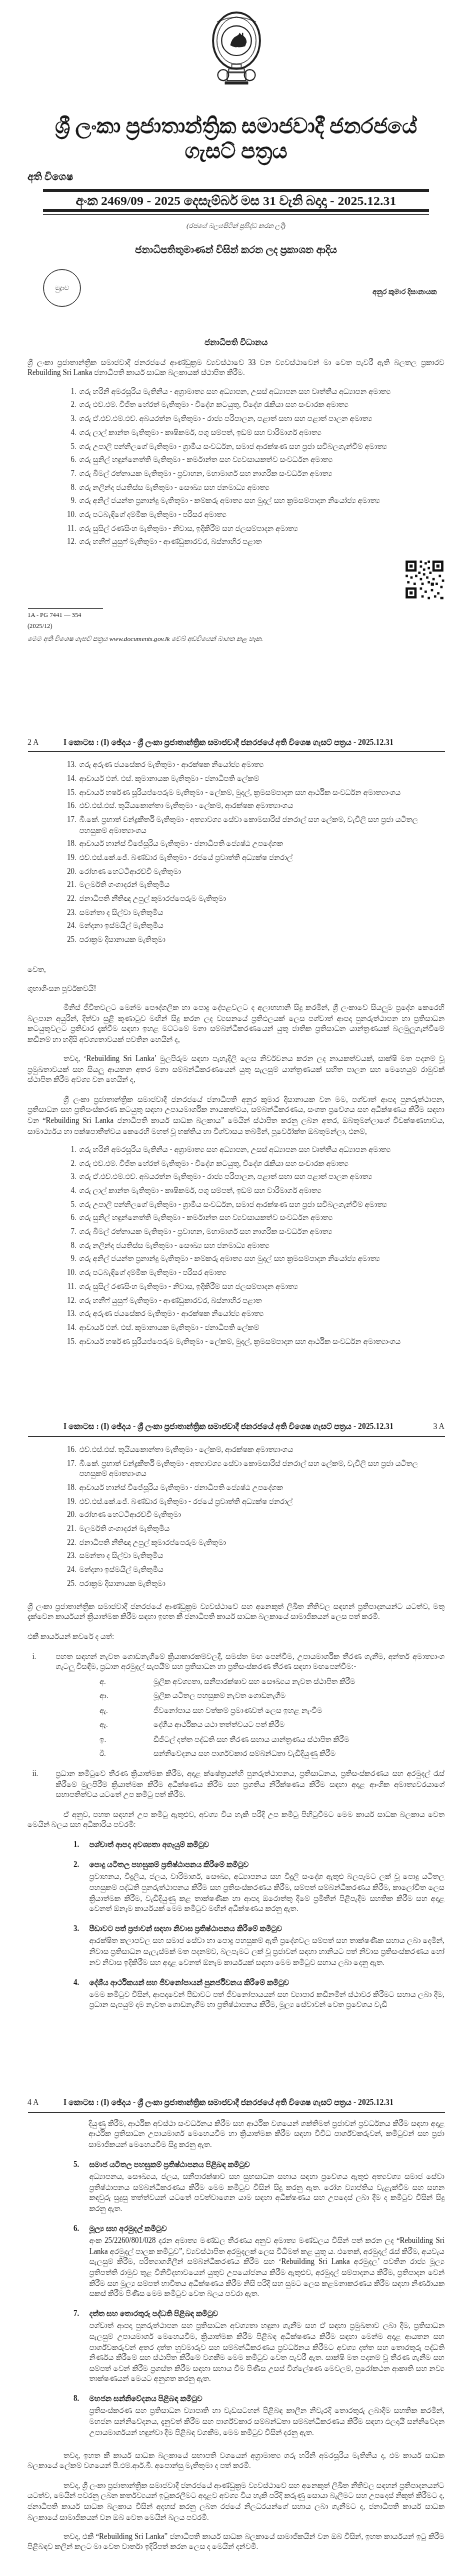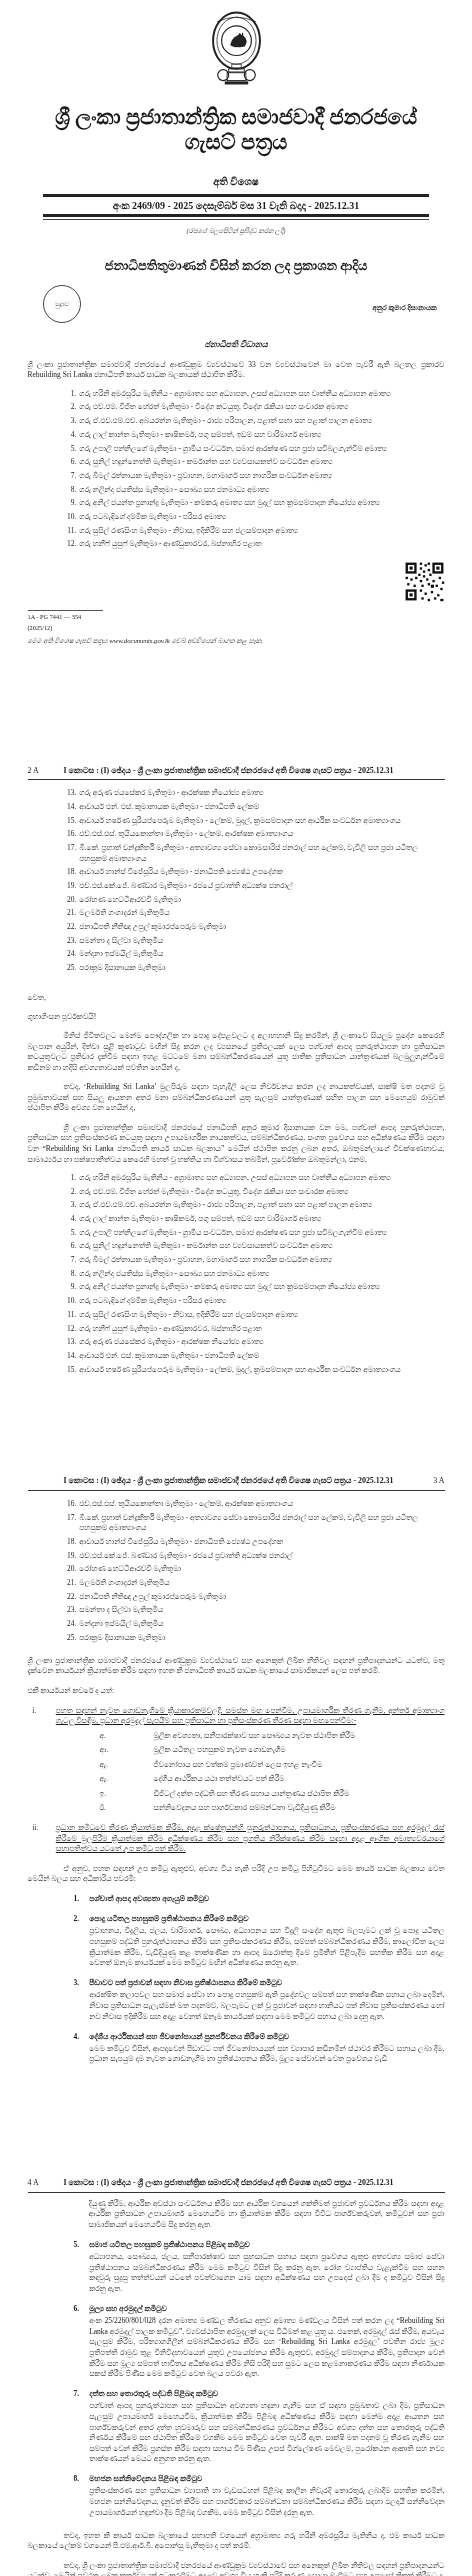--- a/index.html
+++ b/index.html
@@ -4,56 +4,56 @@
 <style>
   html,body{margin:0;padding:0;background:#fff;}
   body{
     width:472px;height:2576px;overflow:hidden;position:relative;
     font-family:"Liberation Serif","DejaVu Serif",serif;
     color:#1a1a1a;font-size:7.5px;line-height:10.6px;
   }
   .page{padding:0 27.5px;}
   
   .emblem-wrap{text-align:center;padding-top:6.3px;}
-  .gz-title{text-align:center;font-weight:bold;font-size:21px;line-height:25px;margin-top:10px;}
-  .gz-edition{text-align:center;font-weight:bold;font-size:10.2px;margin-top:22px;}
+  .gz-title{text-align:center;font-weight:bold;font-size:21px;line-height:25px;margin-top:19px;}
+  .gz-edition{text-align:left;font-weight:bold;font-size:10.2px;margin-top:8px;}
   .issue-bar{margin:6.3px 15.7px 0 15.7px;border-top:3.1px solid #222;border-bottom:0.8px solid #222;}
-  .issue-line{text-align:center;font-weight:bold;font-size:10px;padding:3.9px 0 3.1px 0;}
+  .issue-line{text-align:center;font-weight:bold;font-size:13px;padding:3.9px 0 3.1px 0;}
   .issue-bar2{margin:0 15.7px;border-top:2.4px solid #222;height:1.6px;border-bottom:0.8px solid #444;}
   .authority{text-align:center;font-style:italic;font-size:6.7px;margin-top:6.3px;color:#333;}
   .part-heading{text-align:center;font-size:16.5px;line-height:20.5px;margin-top:7.9px;}
-  .category-heading{text-align:center;font-weight:bold;font-size:13px;margin-top:24px;}
+  .category-heading{text-align:center;font-weight:bold;font-size:10px;margin-top:13px;}
   
   .seal-row{display:flex;justify-content:space-between;align-items:flex-start;margin-top:14px;gap:12px;}
   .seal-circle{width:36px;height:36px;border:0.8px solid #444;border-radius:50%;
     display:flex;align-items:center;justify-content:center;font-size:6.3px;color:#333;margin-left:15.7px;}
   .signer{font-weight:bold;font-size:7px;margin-top:17.3px;margin-right:7.9px;}
   
-  .directive-heading{text-align:center;font-weight:bold;font-size:8.3px;margin-top:17px;font-style:italic;}
+  .directive-heading{text-align:center;font-weight:bold;font-size:8.3px;margin-top:31px;}
   .para{ text-align:justify;margin-top:8.7px;}
   .para.ind{text-indent:36px;}
   
   .mlist{margin-top:7.9px;}
   .mrow{display:flex;margin:0 0 3.1px 31.5px;}
   .mrow .num{width:17.3px;text-align:right;flex:0 0 17.3px;}
   .mrow .txt{margin-left:3px;flex:1;}
   
   .qr-row{display:flex;justify-content:flex-end;margin-top:11px;padding-right:0;}
   .footnote{margin-top:7.9px;}
   .footnote .ref{border-top:0.8px solid #555;width:75px;padding-top:1.6px;font-size:6.3px;}
   .footnote .note{font-style:italic;font-size:6.7px;margin-top:2.4px;}
   
   .runhead{display:flex;align-items:flex-end;border-bottom:1.6px solid #333;padding-bottom:3.1px;}
-  .runhead .pn{font-size:7.9px;flex:0 0 36px;margin-top:26px;}
+  .runhead .pn{font-size:7.9px;flex:0 0 36px;}
   .runhead .pn.right{text-align:right;}
   .runhead .ttl{flex:1;font-weight:bold;font-size:7.9px;}
   
   .task{display:flex;margin-top:9.4px;}
   .task .rn{flex:0 0 23.6px;text-align:left;padding-left:4.7px;}
-  .task .tt{flex:1;text-align:justify;text-decoration:underline;}
+  .task .tt{flex:1;text-align:justify;}
   .sub{display:flex;margin:3.9px 0 0 72px;}
   .sub .sn{flex:0 0 14px;}
   .sub .st{flex:1;padding-left:40px;}
   
   .cm{margin:9.4px 0 0 46px;}
   .cm .hd{font-weight:bold;display:flex;}
   .cm .hd .cn{flex:0 0 15.7px;}
   .cm .bd{text-align:justify;margin-left:15.7px;margin-top:1.6px;}
   .cont{ text-align:justify;margin:6.3px 0 0 61px;}
   .gap{width:100%;}

